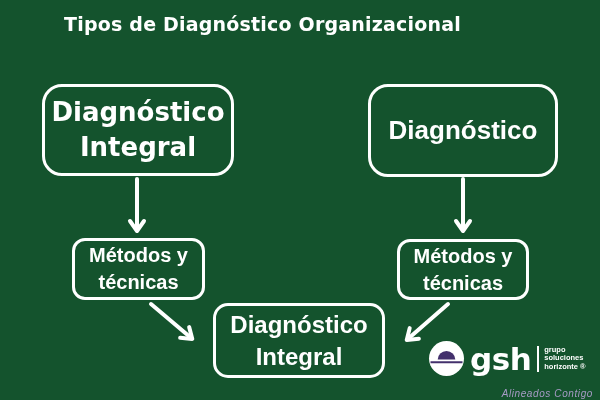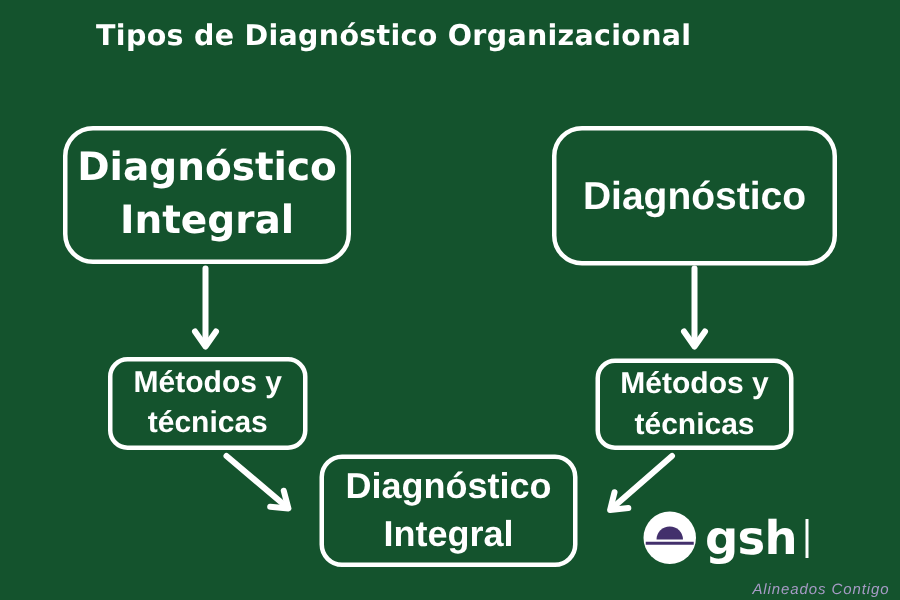--- a/index.html
+++ b/index.html
@@ -105,17 +105,22 @@
 
   <div class="logo">
     <div class="logo-row">
       <svg width="37" height="37" viewBox="0 0 37 37">
         <circle cx="18.5" cy="18.5" r="17.5" fill="#ffffff"></circle>
         <path d="M 9.7,19.6 A 8.8,8.6 0 0 1 27.3,19.6 Z" fill="#43306C"></path>
         <line x1="2.5" y1="22.2" x2="34.5" y2="22.2" stroke="#43306C" stroke-width="2"></line>
       </svg>
       <div class="logo-brand">gsh</div>
       <div class="logo-divider"></div>
+      <div class="logo-group">
+        <div>grupo</div>
+        <div>soluciones</div>
+        <div>horizonte ®</div>
+      </div>
     </div>
     <div class="logo-tagline">Alineados Contigo</div>
   </div>
 
 </div>
 
 </body></html>

